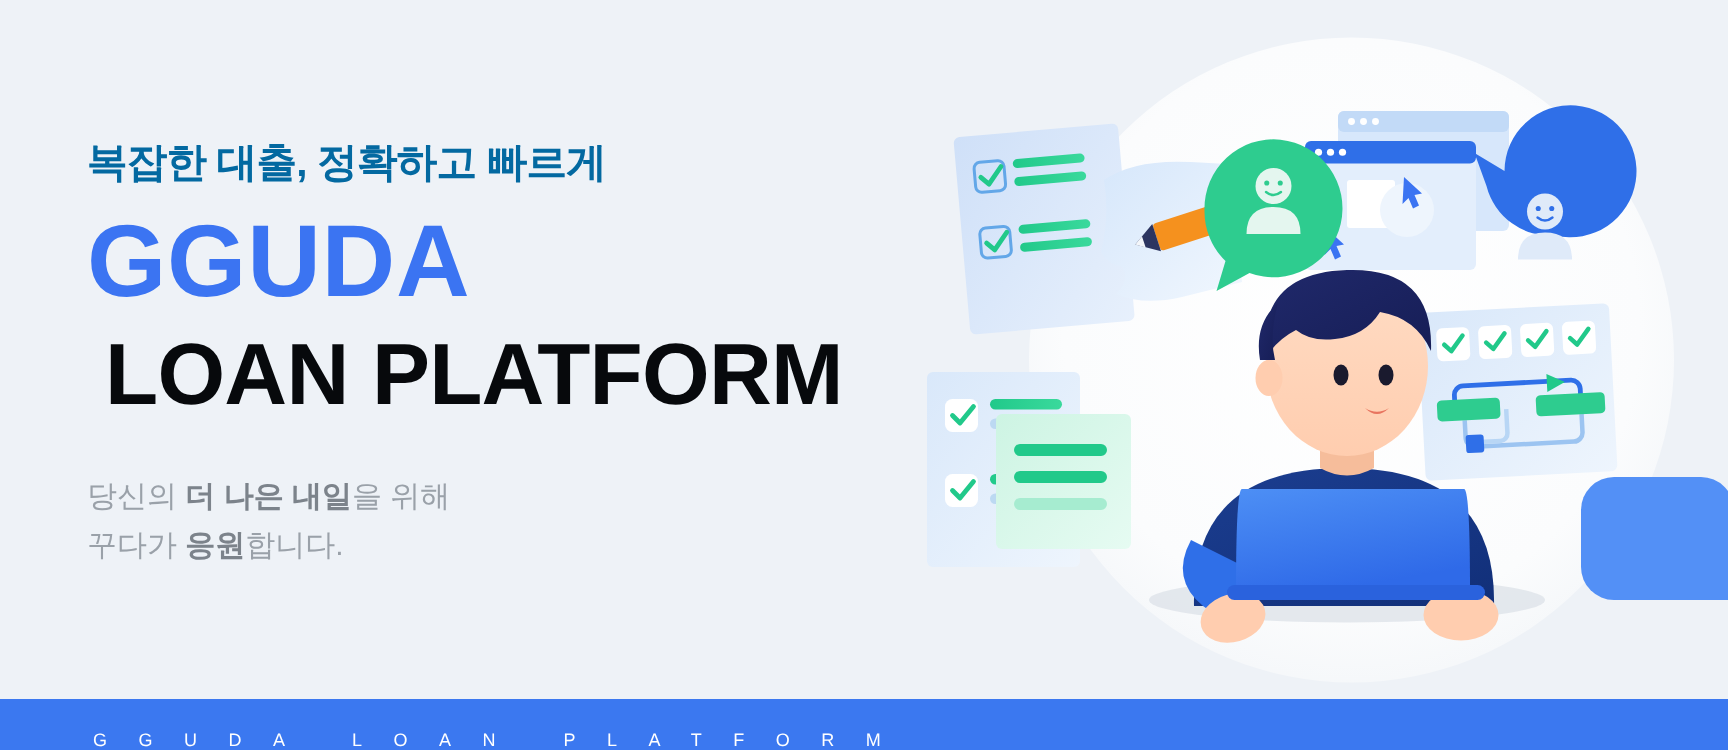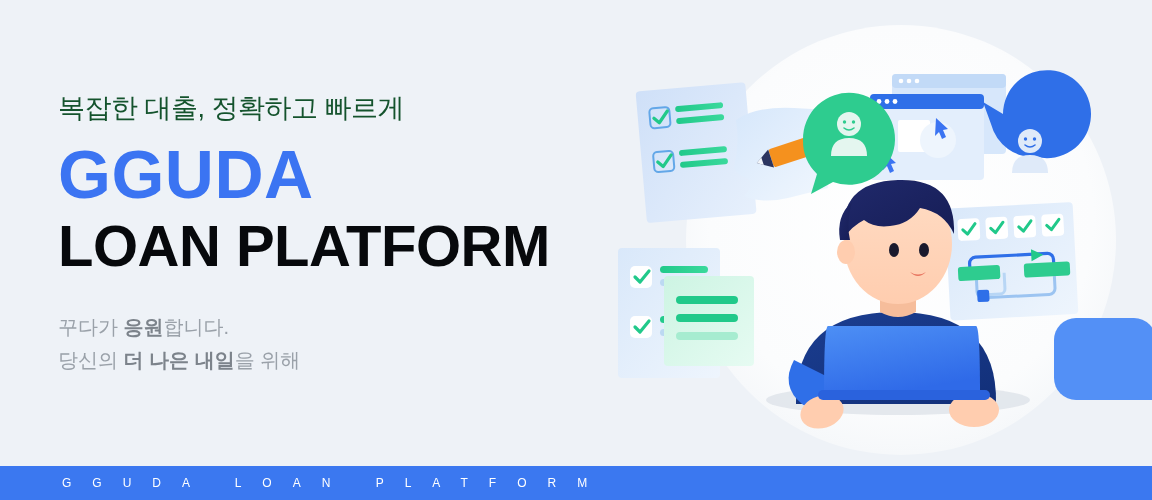--- a/index.html
+++ b/index.html
@@ -24,43 +24,43 @@
   
   .text-block {
     position: absolute;
     left: 58px;
     top: 92px;
     width: 560px;
     z-index: 5;
   }
   .tagline {
     font-size: 27px;
-    font-weight: 400;
-    color: #14532d;
+    font-weight: 700;
+    color: #0369a1;
     letter-spacing: -0.5px;
     line-height: 1.25;
     margin: 0 0 14px 0;
     white-space: nowrap;
   }
   .brand-line {
     font-size: 68px;
     font-weight: 800;
     color: #3b74f2;
     letter-spacing: 0.5px;
     line-height: 1.0;
     margin: 0 0 8px 0;
     white-space: nowrap;
   }
   .product-line {
     font-size: 58px;
     font-weight: 700;
     color: #07090c;
     letter-spacing: -0.5px;
     line-height: 1.05;
-    margin: 0;
+    margin: 12px;
     white-space: nowrap;
   }
   .subcopy {
     margin-top: 34px;
     font-size: 20px;
     line-height: 1.65;
     color: #9aa1a9;
     font-weight: 400;
   }
   .subcopy b {
@@ -71,21 +71,21 @@
 
   
   .ribbon {
     position: absolute;
     left: 0;
     bottom: 0;
     width: 1152px;
     height: 34px;
     background: #3b78f0;
     display: flex;
-    align-items: center;
+    align-items: flex-end;
     z-index: 9;
   }
   .ribbon-text {
     padding-left: 62px;
     color: #ffffff;
     font-size: 12px;
     font-weight: 500;
     letter-spacing: 21px;
     white-space: nowrap;
   }
@@ -285,22 +285,22 @@
         <rect x="200" y="390" width="172" height="10" rx="5" fill="#2a62dd"></rect>
       </g>
     </svg>
   </div>
 
   <div class="text-block">
     <p class="tagline">복잡한 대출, 정확하고 빠르게</p>
     <p class="brand-line">GGUDA</p>
     <p class="product-line">LOAN PLATFORM</p>
     <div class="subcopy">
+      <div class="subcopy-line"><span>당신의 </span><b>더 나은 내일</b><span>을 위해</span></div>
       <div class="subcopy-line"><span>꾸다가 </span><b>응원</b><span>합니다.</span></div>
-      <div class="subcopy-line"><span>당신의 </span><b>더 나은 내일</b><span>을 위해</span></div>
     </div>
   </div>
 
   <div class="ribbon">
     <span class="ribbon-text">GGUDA LOAN PLATFORM</span>
   </div>
 
 </div>
 
 </body></html>

